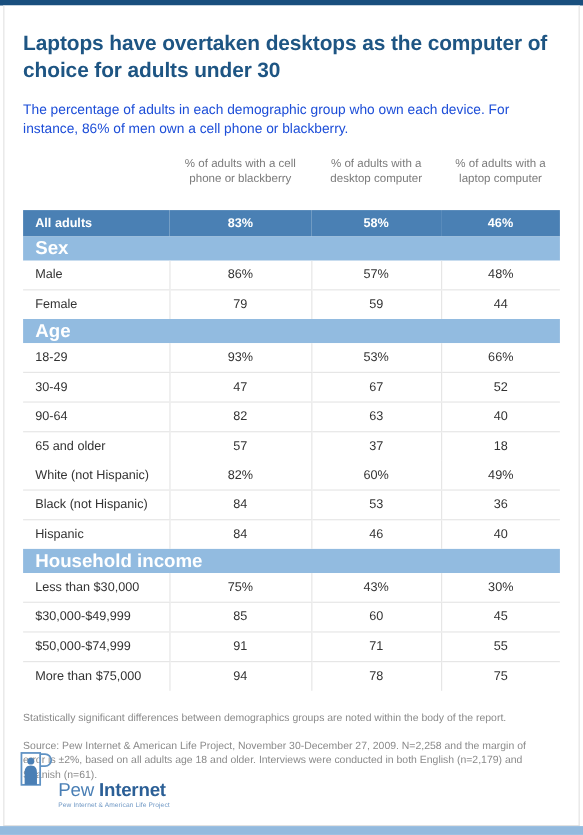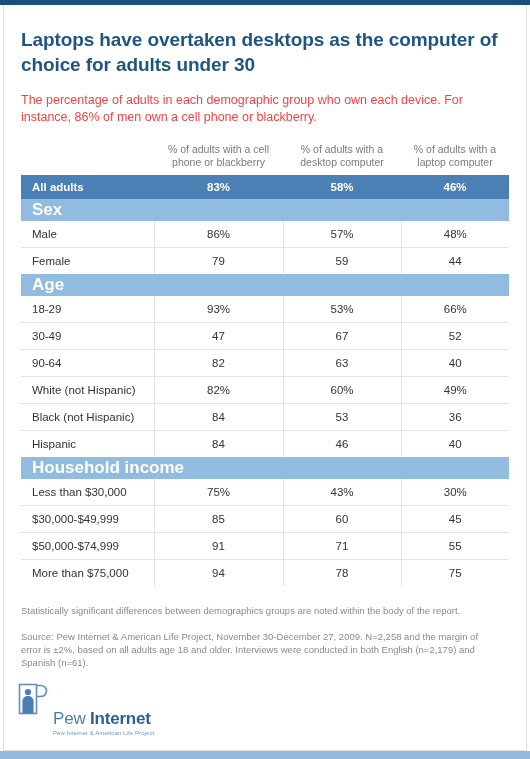--- a/index.html
+++ b/index.html
@@ -49,21 +49,21 @@
     line-height:25px;
     font-weight:bold;
     color:#1e5583;
     letter-spacing:-0.1px;
   }
   .subtitle{
     margin:0;
     padding-top:15px;
     font-size:12.5px;
     line-height:17px;
-    color:#ef4444;
+    color:#1d4ed8;
     max-width:470px;
   }
 
   
   table.data{
     margin-top:17px;
     border-collapse:collapse;
     width:488px;
     table-layout:fixed;
     font-size:11.5px;
@@ -74,21 +74,21 @@
   table.data col.c2{width:118px;}
   table.data col.c3{width:108px;}
 
   thead th{
     font-weight:normal;
     font-size:10.5px;
     line-height:13px;
     color:#7b7b7b;
     text-align:center;
     vertical-align:bottom;
-    padding:0 4px 6px 4px;
+    padding:0 4px 22px 4px;
     border:none;
   }
   thead th.blank{}
 
   tr.total td{
     background:#4a80b4;
     color:#ffffff;
     font-weight:bold;
     font-size:11.5px;
     height:22px;
@@ -242,20 +242,26 @@
             <td class="val">47</td>
             <td class="val">67</td>
             <td class="val">52</td>
           </tr>
           <tr class="row">
             <td class="lbl">90-64</td>
             <td class="val">82</td>
             <td class="val">63</td>
             <td class="val">40</td>
           </tr>
+          <tr class="row lastinsec">
+            <td class="lbl">65 and older</td>
+            <td class="val">57</td>
+            <td class="val">37</td>
+            <td class="val">18</td>
+          </tr>
           <tr class="row">
             <td class="lbl">White (not Hispanic)</td>
             <td class="val">82%</td>
             <td class="val">60%</td>
             <td class="val">49%</td>
           </tr>
           <tr class="row">
             <td class="lbl">Black (not Hispanic)</td>
             <td class="val">84</td>
             <td class="val">53</td>

